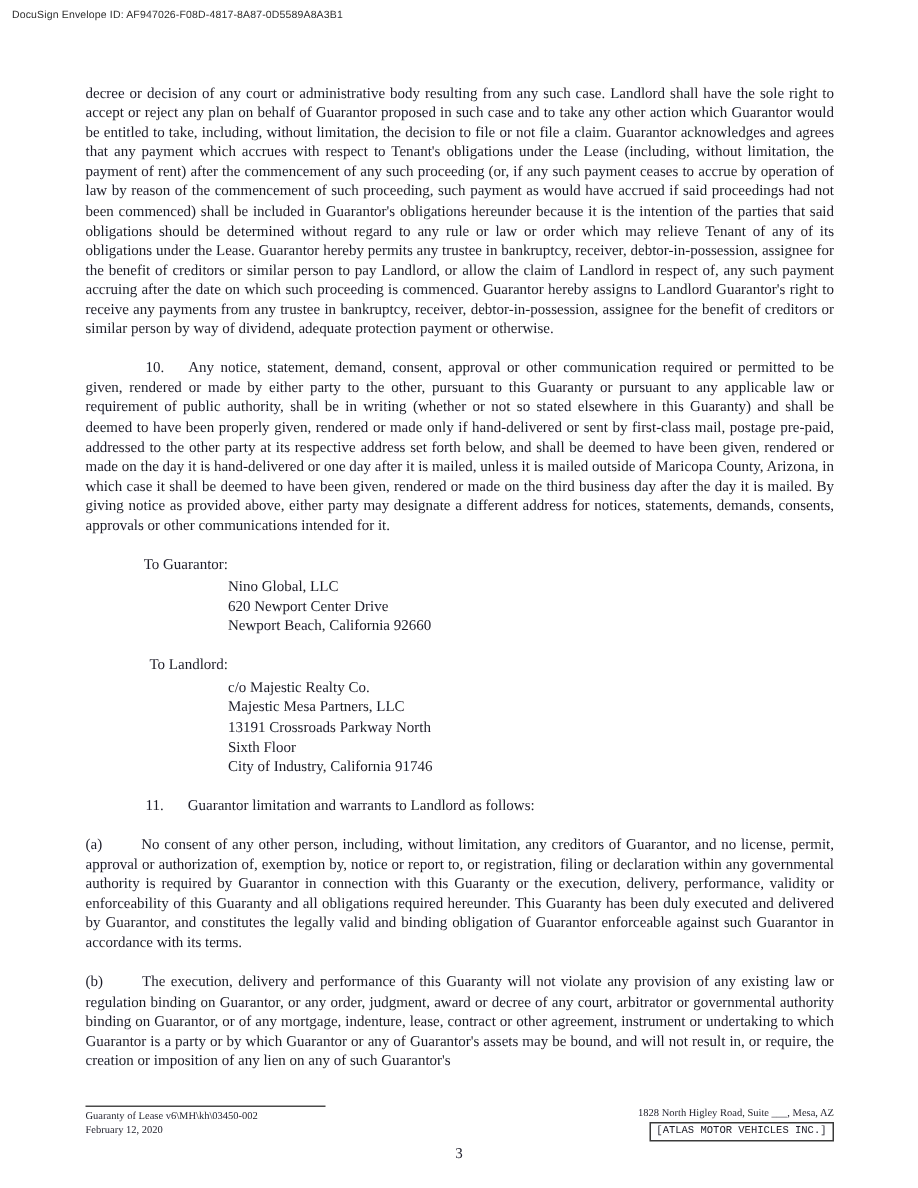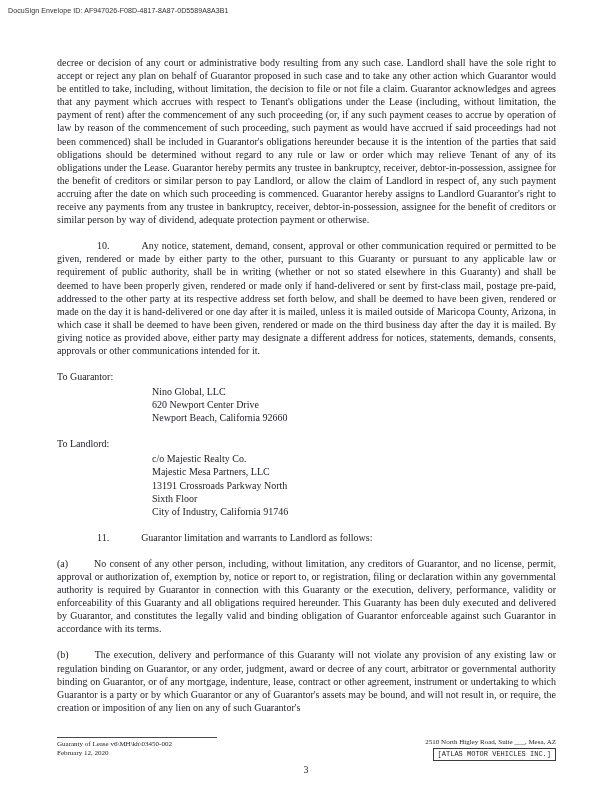--- a/index.html
+++ b/index.html
@@ -27,24 +27,24 @@
     position: absolute;
     top: 56px;
     left: 57px;
     right: 56px;
     font-size: 10px;
     line-height: 13.1px;
     text-align: justify;
   }
   p.para { margin: 0 0 13px 0; }
   p.indent { text-indent: 40px; }
-  .num { margin-right: 32px; }
+  .num { margin-right: 16px; }
   .sub-label { margin-right: 26px; }
   .address-block { display: flex; margin: 0 0 13px 0; text-align: left; }
-  .addr-label { width: 95px; flex: none; }
+  .addr-label { width: 95px; flex: none; text-align: right; }
   .addr-lines { flex: 1; margin-top: 15px; }
   .footer-left {
     position: absolute;
     left: 57px;
     bottom: 34px;
     width: 160px;
     font-size: 7px;
     line-height: 9px;
     border-top: 1px solid #4a4a4a;
     padding-top: 2px;
@@ -112,19 +112,19 @@
     <p class="para"><span class="sub-label">(b)</span><span>The execution, delivery and performance of this Guaranty will not violate any provision of any existing law or regulation binding on Guarantor, or any order, judgment, award or decree of any court, arbitrator or governmental authority binding on Guarantor, or of any mortgage, indenture, lease, contract or other agreement, instrument or undertaking to which Guarantor is a party or by which Guarantor or any of Guarantor's assets may be bound, and will not result in, or require, the creation or imposition of any lien on any of such Guarantor's</span></p>
 
   </div>
 
   <div class="footer-left">
     <div>Guaranty of Lease v6\MH\kh\03450-002</div>
     <div>February 12, 2020</div>
   </div>
 
   <div class="footer-right">
-    <div>2510 North Higley Road, Suite ___, Mesa, AZ</div>
+    <div>1828 North Higley Road, Suite ___, Mesa, AZ</div>
     <div><span class="boxed">[ATLAS MOTOR VEHICLES INC.]</span></div>
   </div>
 
   <div class="page-number">3</div>
 
 </div>
 
 </body></html>

